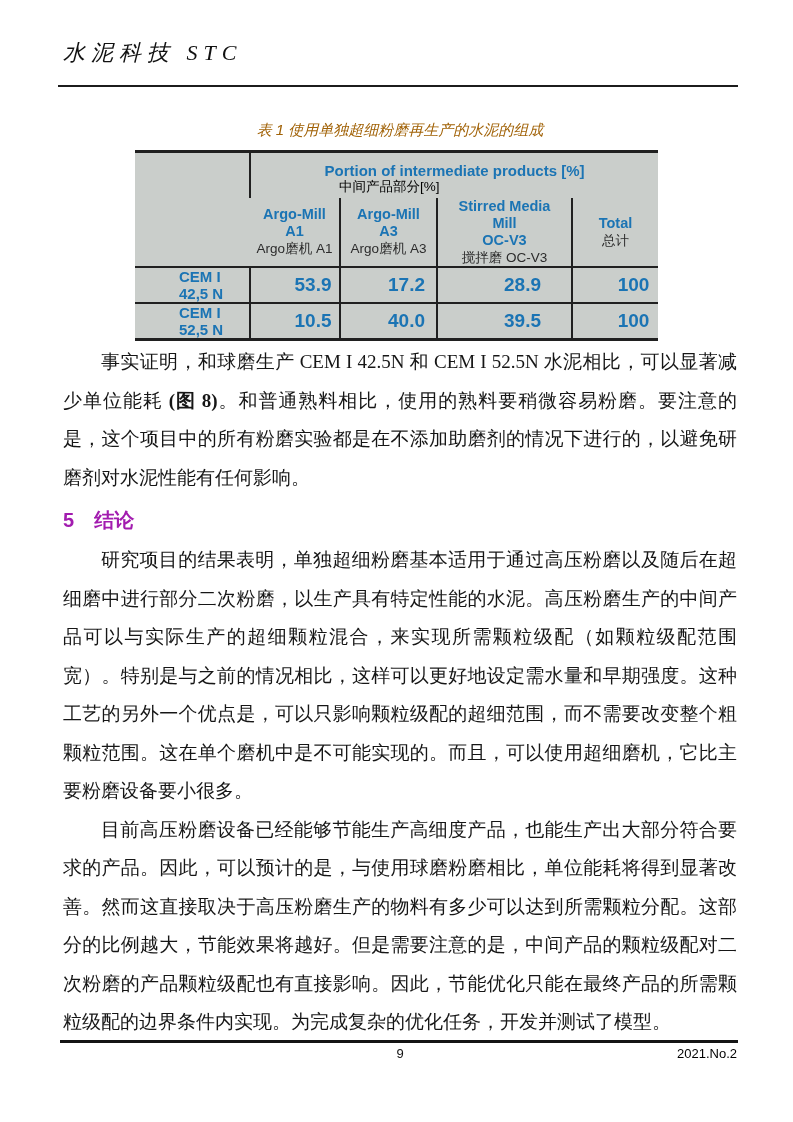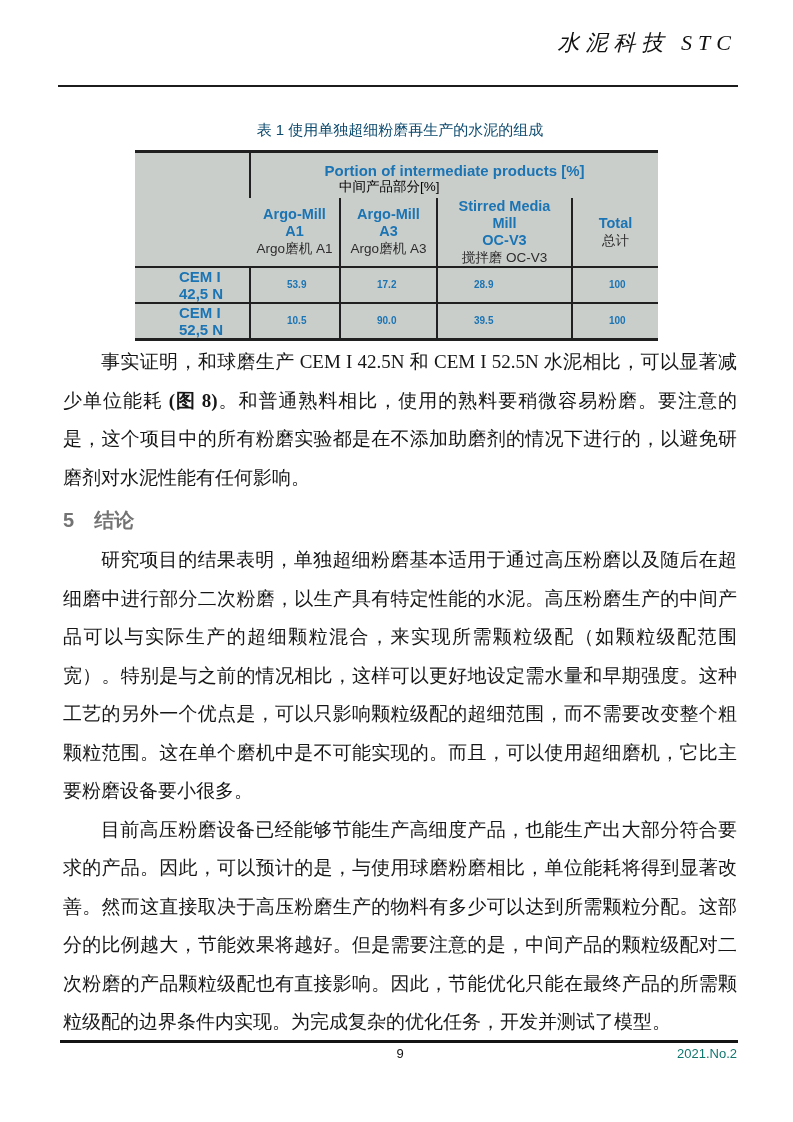--- a/index.html
+++ b/index.html
@@ -9,41 +9,41 @@
     width:793px; height:1122px;
     background:#ffffff;
     font-family:"Liberation Serif","DejaVu Serif",serif;
     color:#151515;
     overflow:hidden;
     margin:0 auto;
   }
 
   
   .journal-header {
-    position:absolute; top:28px; left:63px; width:674px;
-    text-align:right;
+    position:absolute; top:38px; left:63px; width:674px;
+    text-align:left;
   }
   .journal-title {
     font-family:"Liberation Serif","DejaVu Serif",serif;
     font-style:italic;
     font-size:22px;
     letter-spacing:6px;
     color:#111;
   }
   .header-rule {
     position:absolute; top:85px; left:58px; width:680px;
     border-top:2px solid #1c1c1c;
   }
 
   
   .table-caption {
     position:absolute; top:121px; left:63px; width:674px;
     text-align:center;
     font-family:"Liberation Sans","DejaVu Sans",sans-serif;
-    font-size:15px; color:#0c4a6e;
+    font-size:15px; color:#a16207;font-style:italic;
   }
   .cem-table-wrap { position:absolute; top:150px; left:135px; }
   table.cem-table {
     border-collapse:collapse; table-layout:fixed;
     width:523px;
     background:#cacecb;
     border-top:3px solid #202020;
     border-bottom:3px solid #202020;
     font-family:"Liberation Sans","DejaVu Sans",sans-serif;
   }
@@ -70,57 +70,57 @@
   }
   .colhead-zh {
     display:block; text-align:center;
     color:#2c2c2c; font-size:13.5px; line-height:16px; margin-top:1px;
   }
   .row-label {
     display:block; text-align:left; padding-left:8px;
     color:#1b74b4; font-weight:bold; font-size:15px;
   }
   .cell-val {
-    display:block; text-align:left;
-    color:#1b74b4; font-weight:bold; font-size:10px;
+    display:block; text-align:center;
+    color:#1b74b4; font-weight:bold; font-size:19px;
   }
 
   
   .body-flow {
     position:absolute; top:343px; left:63px; width:674px;
     font-size:19px; line-height:38.5px;
     text-align:justify;
     color:#161616;
   }
   .body-flow p { text-indent:2em; margin:0; }
   .bold-ref { font-weight:bold; }
   .section-heading {
     font-family:"Liberation Sans","DejaVu Sans",sans-serif;
     font-weight:bold; font-size:20px; line-height:26px;
     margin:10px 0 8px 0;
-    color:#737373;
+    color:#a21caf;
   }
   .section-heading .sec-num { display:inline-block; }
   .section-heading .sec-title { display:inline-block; margin-left:20px; }
 
   
   .footer-rule {
     position:absolute; top:1040px; left:60px; width:678px;
     border-top:3px solid #141414;
   }
   .footer-page {
     position:absolute; top:1046px; left:63px; width:674px;
     text-align:center;
     font-family:"Liberation Sans","DejaVu Sans",sans-serif;
     font-size:13px; color:#111;
   }
   .footer-issue {
     position:absolute; top:1046px; right:56px;
     font-family:"Liberation Sans","DejaVu Sans",sans-serif;
-    font-size:13px; color:#0f766e;margin-left:28px;
+    font-size:13px; color:#000000;margin-left:28px;
   }
 </style>
 </head>
 <body>
 
 <div class="page">
 
   <div class="journal-header">
     <span class="journal-title">水泥科技 STC</span>
   </div>
@@ -185,21 +185,21 @@
             </td>
         </tr>
         <tr class="data-row">
           <td>
             <span class="row-label">CEM I 52,5 N</span>
           </td>
           <td>
               <span class="cell-val">10.5</span>
             </td>
           <td>
-              <span class="cell-val">90.0</span>
+              <span class="cell-val">40.0</span>
             </td>
           <td>
               <span class="cell-val">39.5</span>
             </td>
           <td>
               <span class="cell-val">100</span>
             </td>
         </tr>
       </tbody>
     </table>

